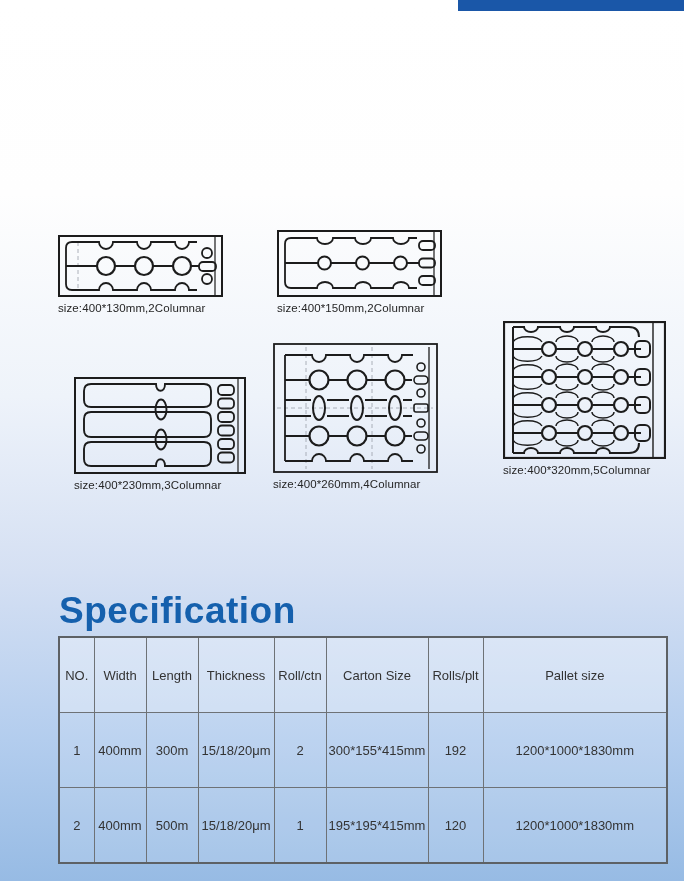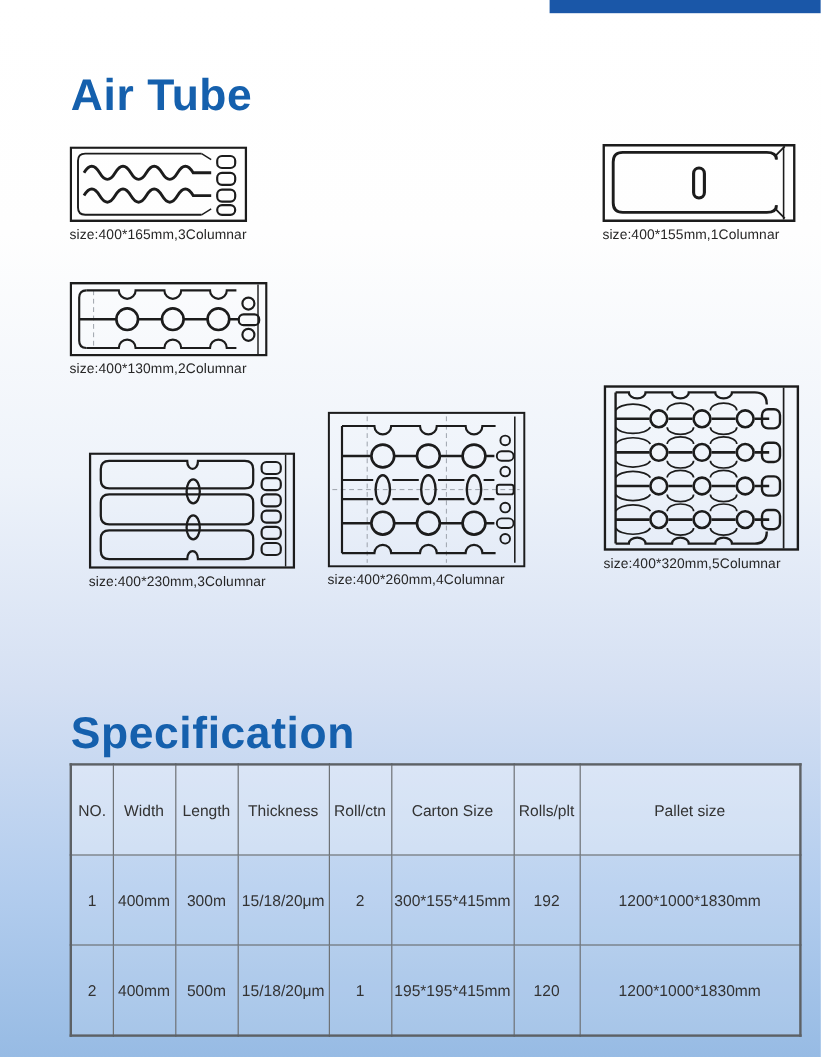--- a/index.html
+++ b/index.html
@@ -29,53 +29,23 @@
   .d{stroke:#1c1c1c;fill:none;}
   .dash{stroke:#9aa0a8;fill:none;stroke-width:0.8;stroke-dasharray:4,3;}
 </style>
 </head>
 <body>
 
 <div class="page">
 
   <div class="top-bar" style="background:#1a57a8"></div>
 
-  <h1 class="section-title title-airtube">Air Tube</h1>
-
-  <div class="tile" style="left:58px;top:122px">
-    <svg width="148" height="63" viewBox="0 0 148 63">
-      <g class="d">
-        <rect x="1" y="1" width="146" height="61" stroke-width="2"></rect>
-        <path d="M110,6 L13,6 Q7,6 7,12 L7,51 Q7,57 13,57 L110,57" stroke-width="1.6"></path>
-        <path d="M110,6 L118,11 M110,57 L118,52" stroke-width="1.2"></path>
-        <path d="M12,22 q6.5,-11 13,0 q6.5,11 13,0 q6.5,-11 13,0 q6.5,11 13,0 q6.5,-11 13,0 q6.5,11 13,0 q6.5,-11 13,0 H118" stroke-width="2.4"></path>
-        <path d="M12,41 q6.5,-11 13,0 q6.5,11 13,0 q6.5,-11 13,0 q6.5,11 13,0 q6.5,-11 13,0 q6.5,11 13,0 q6.5,-11 13,0 H118" stroke-width="2.4"></path>
-        <rect x="123" y="8" width="15" height="10" rx="4" stroke-width="1.8"></rect>
-        <rect x="123" y="22" width="15" height="10" rx="4" stroke-width="1.8"></rect>
-        <rect x="123" y="36" width="15" height="10" rx="4" stroke-width="1.8"></rect>
-        <rect x="123" y="49" width="15" height="8" rx="4" stroke-width="1.8"></rect>
-      </g>
-    </svg>
-    <div class="size-label">size:400*165mm,3Columnar</div>
-  </div>
-
-
-  <div class="tile" style="left:502px;top:120px">
-    <svg width="161" height="65" viewBox="0 0 161 65">
-      <g class="d">
-        <rect x="1" y="1" width="159" height="63" stroke-width="2.2"></rect>
-        <line x1="151" y1="2" x2="151" y2="63" stroke-width="1.3"></line>
-        <path d="M145,13 Q145,7 137,7 L17,7 Q9,7 9,15 L9,49 Q9,57 17,57 L137,57 Q145,57 145,51" stroke-width="2.4"></path>
-        <path d="M145,13 L145,9 L152,2" stroke-width="1.5"></path>
-        <path d="M145,51 L145,55 L152,62" stroke-width="1.5"></path>
-        <rect x="76" y="20" width="9" height="25" rx="4.5" stroke-width="2.6"></rect>
-      </g>
-    </svg>
-    <div class="size-label">size:400*155mm,1Columnar</div>
-  </div>
+
+
+
 
   <div class="tile" style="left:58px;top:235px">
     <svg width="165" height="62" viewBox="0 0 165 62">
       <g class="d">
         <rect x="1" y="1" width="163" height="60" stroke-width="2"></rect>
         <line x1="157" y1="2" x2="157" y2="60" stroke-width="1.2"></line>
         <line class="dash" x1="20" y1="7" x2="20" y2="55"></line>
         <path d="M14,7 H41 a7,7 0 0 0 14,0 H79 a7,7 0 0 0 14,0 H117 a7,7 0 0 0 14,0 H139" stroke-width="1.8"></path>
         <path d="M14,7 Q8,7 8,13 L8,49 Q8,55 14,55" stroke-width="1.8"></path>
         <path d="M14,55 H41 a7,7 0 0 1 14,0 H79 a7,7 0 0 1 14,0 H117 a7,7 0 0 1 14,0 H139" stroke-width="1.8"></path>
@@ -84,20 +54,39 @@
         <circle cx="86" cy="31" r="9" stroke-width="2.2"></circle>
         <circle cx="124" cy="31" r="9" stroke-width="2.2"></circle>
         <circle cx="149" cy="18" r="5" stroke-width="1.8"></circle>
         <circle cx="149" cy="44" r="5" stroke-width="1.8"></circle>
         <rect x="141" y="27" width="17" height="9" rx="4" stroke-width="1.8"></rect>
       </g>
     </svg>
     <div class="size-label">size:400*130mm,2Columnar</div>
   </div>
 
+  <div class="tile" style="left:277px;top:230px">
+    <svg width="165" height="67" viewBox="0 0 165 67">
+      <g class="d">
+        <rect x="1" y="1" width="163" height="65" stroke-width="2"></rect>
+        <line x1="157" y1="2" x2="157" y2="65" stroke-width="1.2"></line>
+        <path d="M14,8 H40 a8,6 0 0 0 16,0 H78 a8,6 0 0 0 16,0 H116 a8,6 0 0 0 16,0 H140" stroke-width="1.8"></path>
+        <path d="M14,8 Q8,8 8,14 L8,52 Q8,58 14,58" stroke-width="1.8"></path>
+        <path d="M14,58 H40 a8,6 0 0 1 16,0 H78 a8,6 0 0 1 16,0 H116 a8,6 0 0 1 16,0 H140" stroke-width="1.8"></path>
+        <path d="M8,33 H41 M54,33 H79 M92,33 H117 M130,33 H142" stroke-width="2.2"></path>
+        <circle cx="47.5" cy="33" r="6.5" stroke-width="2"></circle>
+        <circle cx="85.5" cy="33" r="6.5" stroke-width="2"></circle>
+        <circle cx="123.5" cy="33" r="6.5" stroke-width="2"></circle>
+        <rect x="142" y="11" width="16" height="9" rx="4" stroke-width="1.8"></rect>
+        <rect x="142" y="28.5" width="16" height="9" rx="4" stroke-width="1.8"></rect>
+        <rect x="142" y="46" width="16" height="9" rx="4" stroke-width="1.8"></rect>
+      </g>
+    </svg>
+    <div class="size-label">size:400*150mm,2Columnar</div>
+  </div>
 
 
   <div class="tile" style="left:74px;top:377px">
     <svg width="172" height="97" viewBox="0 0 172 97">
       <g class="d">
         <rect x="1" y="1" width="170" height="95" stroke-width="2"></rect>
         <line x1="164" y1="2" x2="164" y2="95" stroke-width="1.2"></line>
         <path d="M17,7 H82 c0,9 9,9 9,0 H130 Q137,7 137,14 L137,24 Q137,30 130,30 H17 Q10,30 10,23 L10,14 Q10,7 17,7 Z" stroke-width="1.9"></path>
         <path d="M17,35 H130 Q137,35 137,42 L137,53 Q137,60 130,60 H17 Q10,60 10,53 L10,42 Q10,35 17,35 Z" stroke-width="1.9"></path>
         <path d="M17,65 H130 Q137,65 137,72 L137,82 Q137,89 130,89 H91 c0,-9 -9,-9 -9,0 H17 Q10,89 10,82 L10,72 Q10,65 17,65 Z" stroke-width="1.9"></path>

